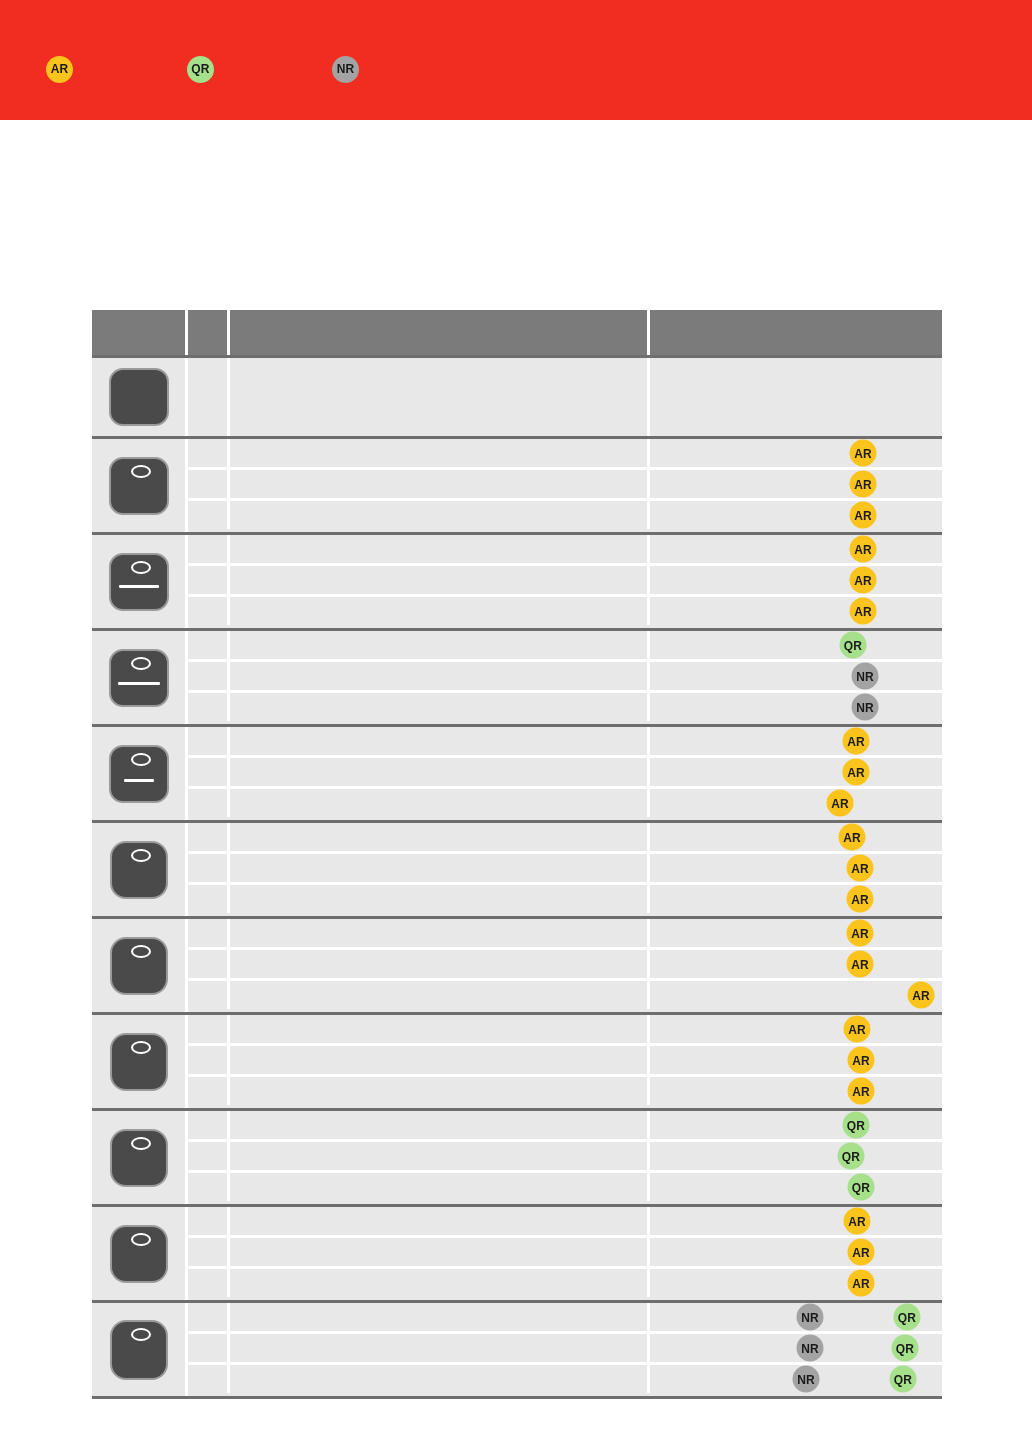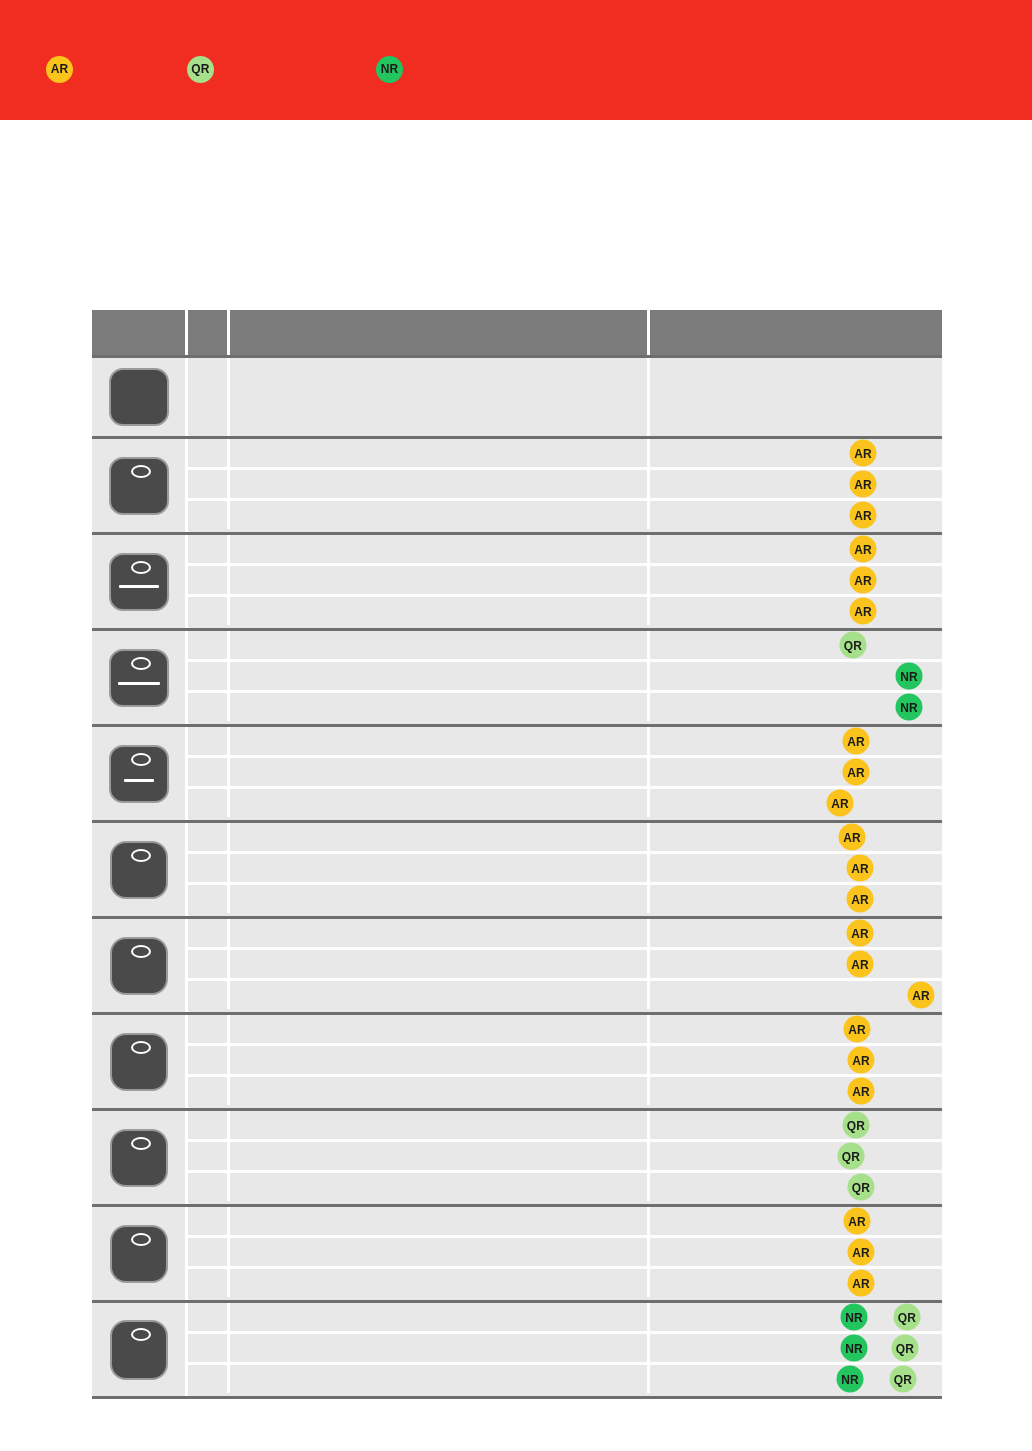--- a/index.html
+++ b/index.html
@@ -50,21 +50,21 @@
     justify-content: center;
     font-size: 12px;
     font-weight: bold;
     color: #1a1a1a;
     letter-spacing: 0.2px;
     box-sizing: border-box;
     flex: none;
   }
   .badge.ar { background: #fbc41c; }
   .badge.qr { background: #a7e08a; }
-  .badge.nr { background: #22c55e; margin-left: 44px; }
+  .badge.nr { background: #a3a3a3; }
 
   
   #table {
     position: absolute;
     left: 92px;
     top: 310px;
     width: 850px;
     background: #e8e8e8;
   }
 

